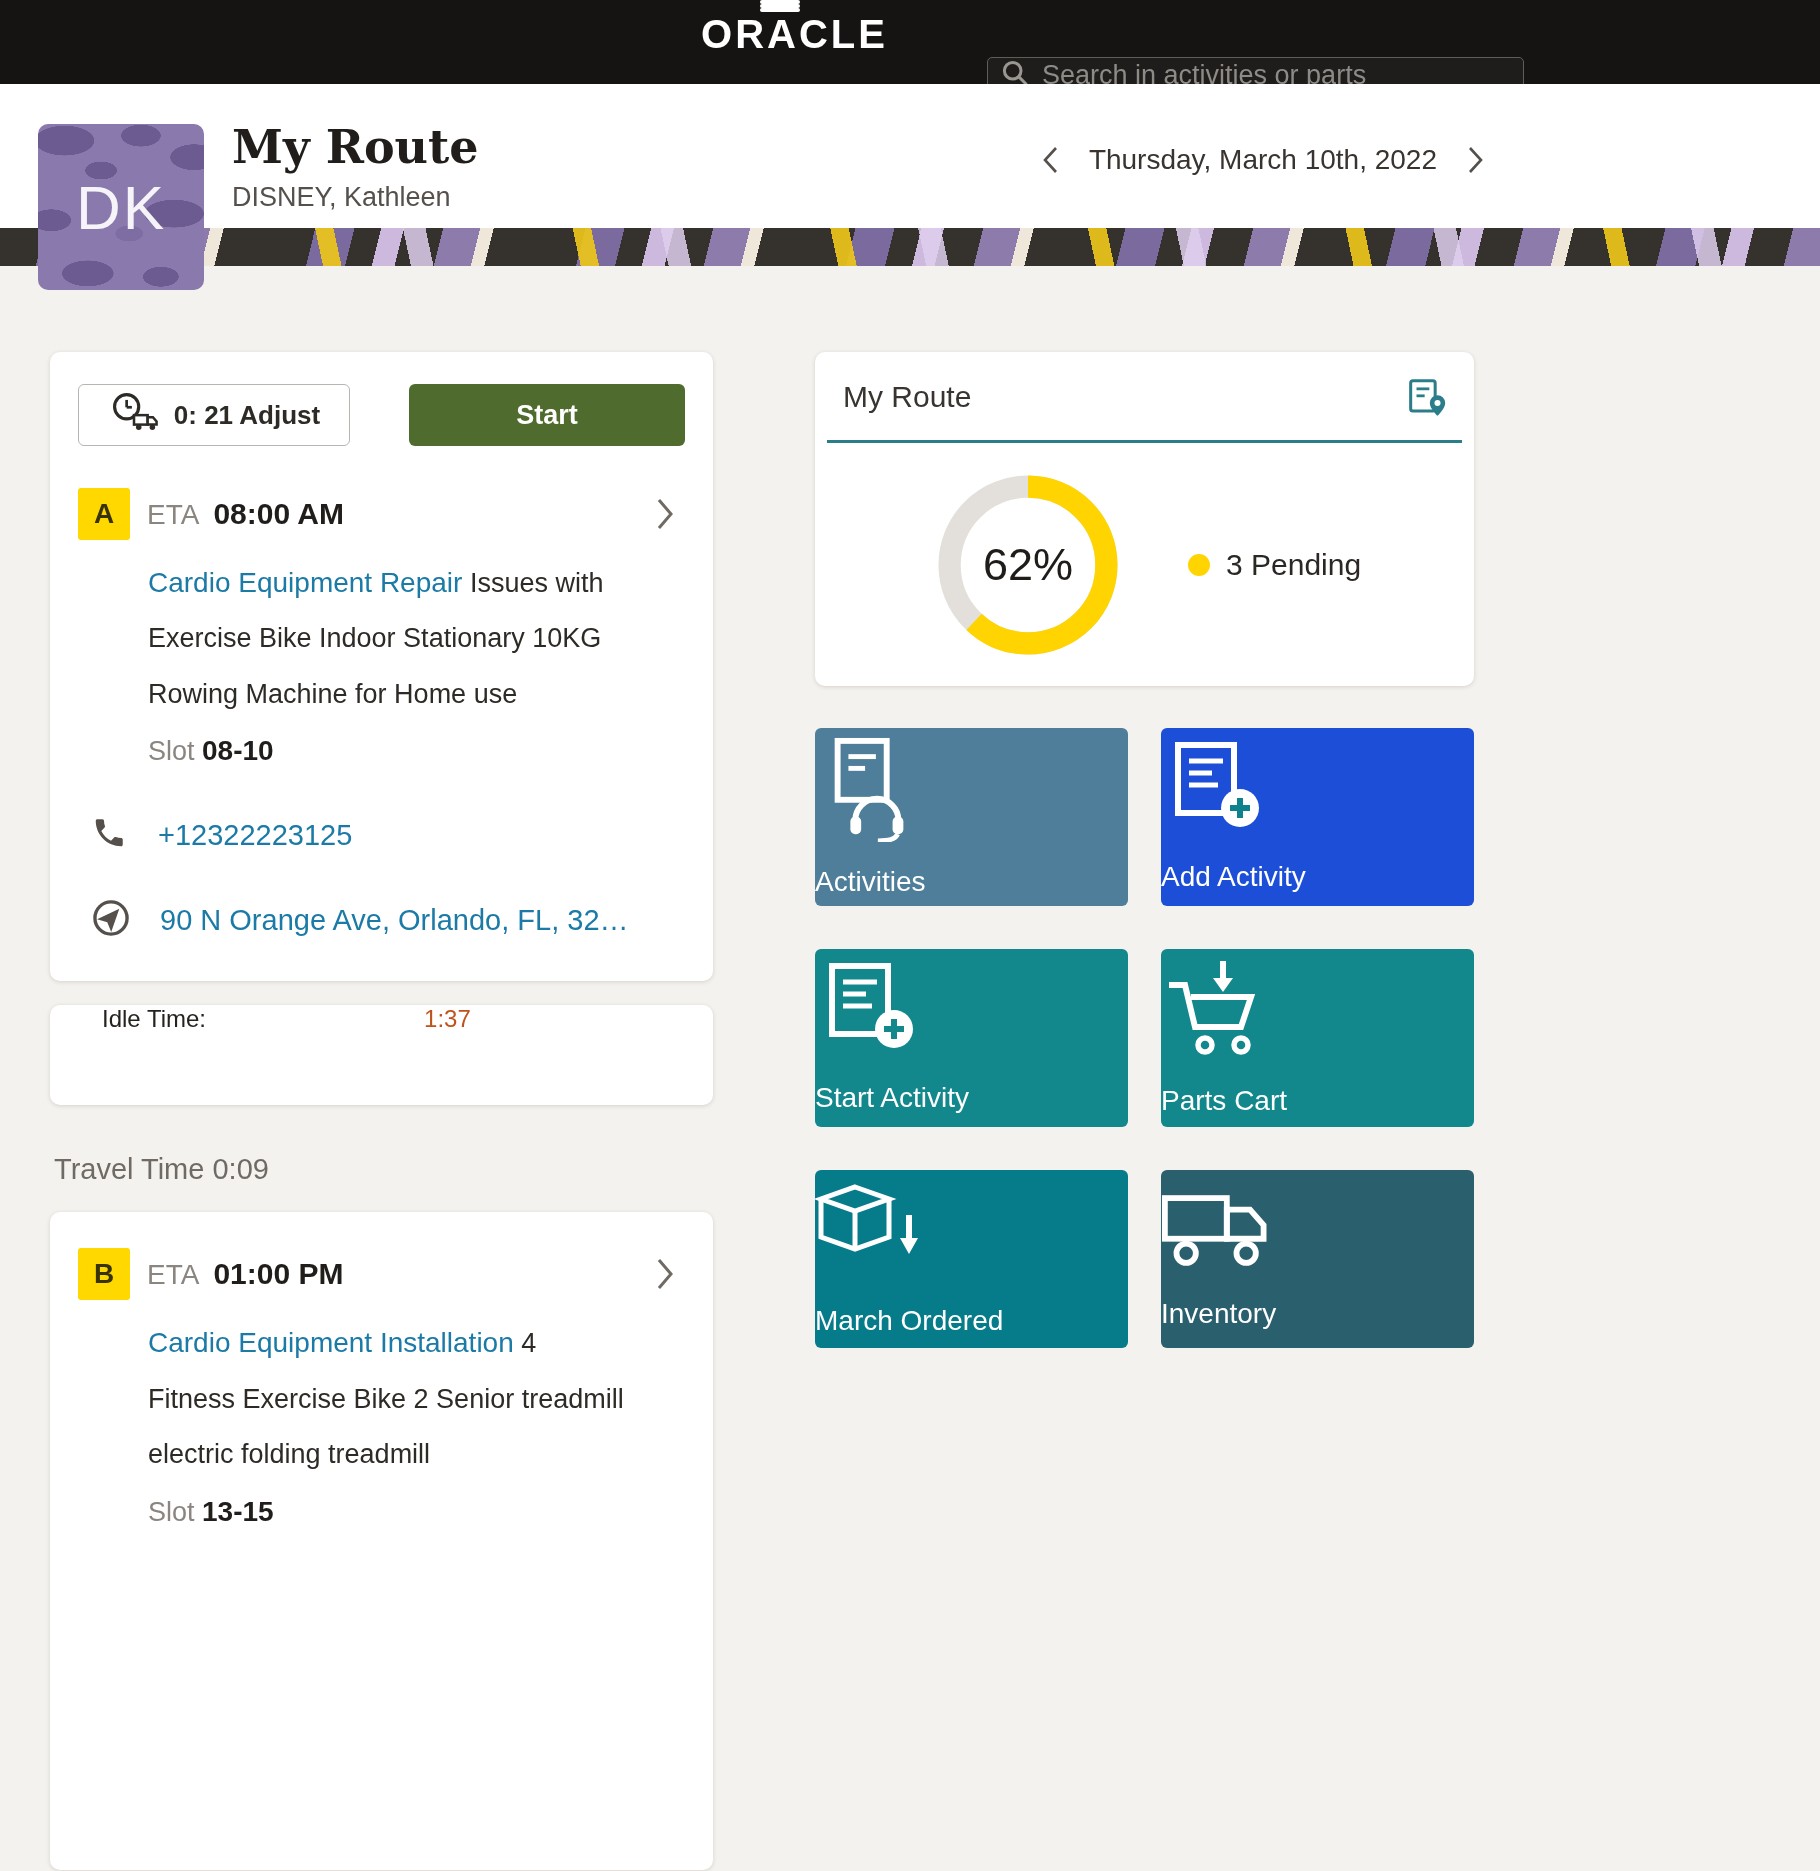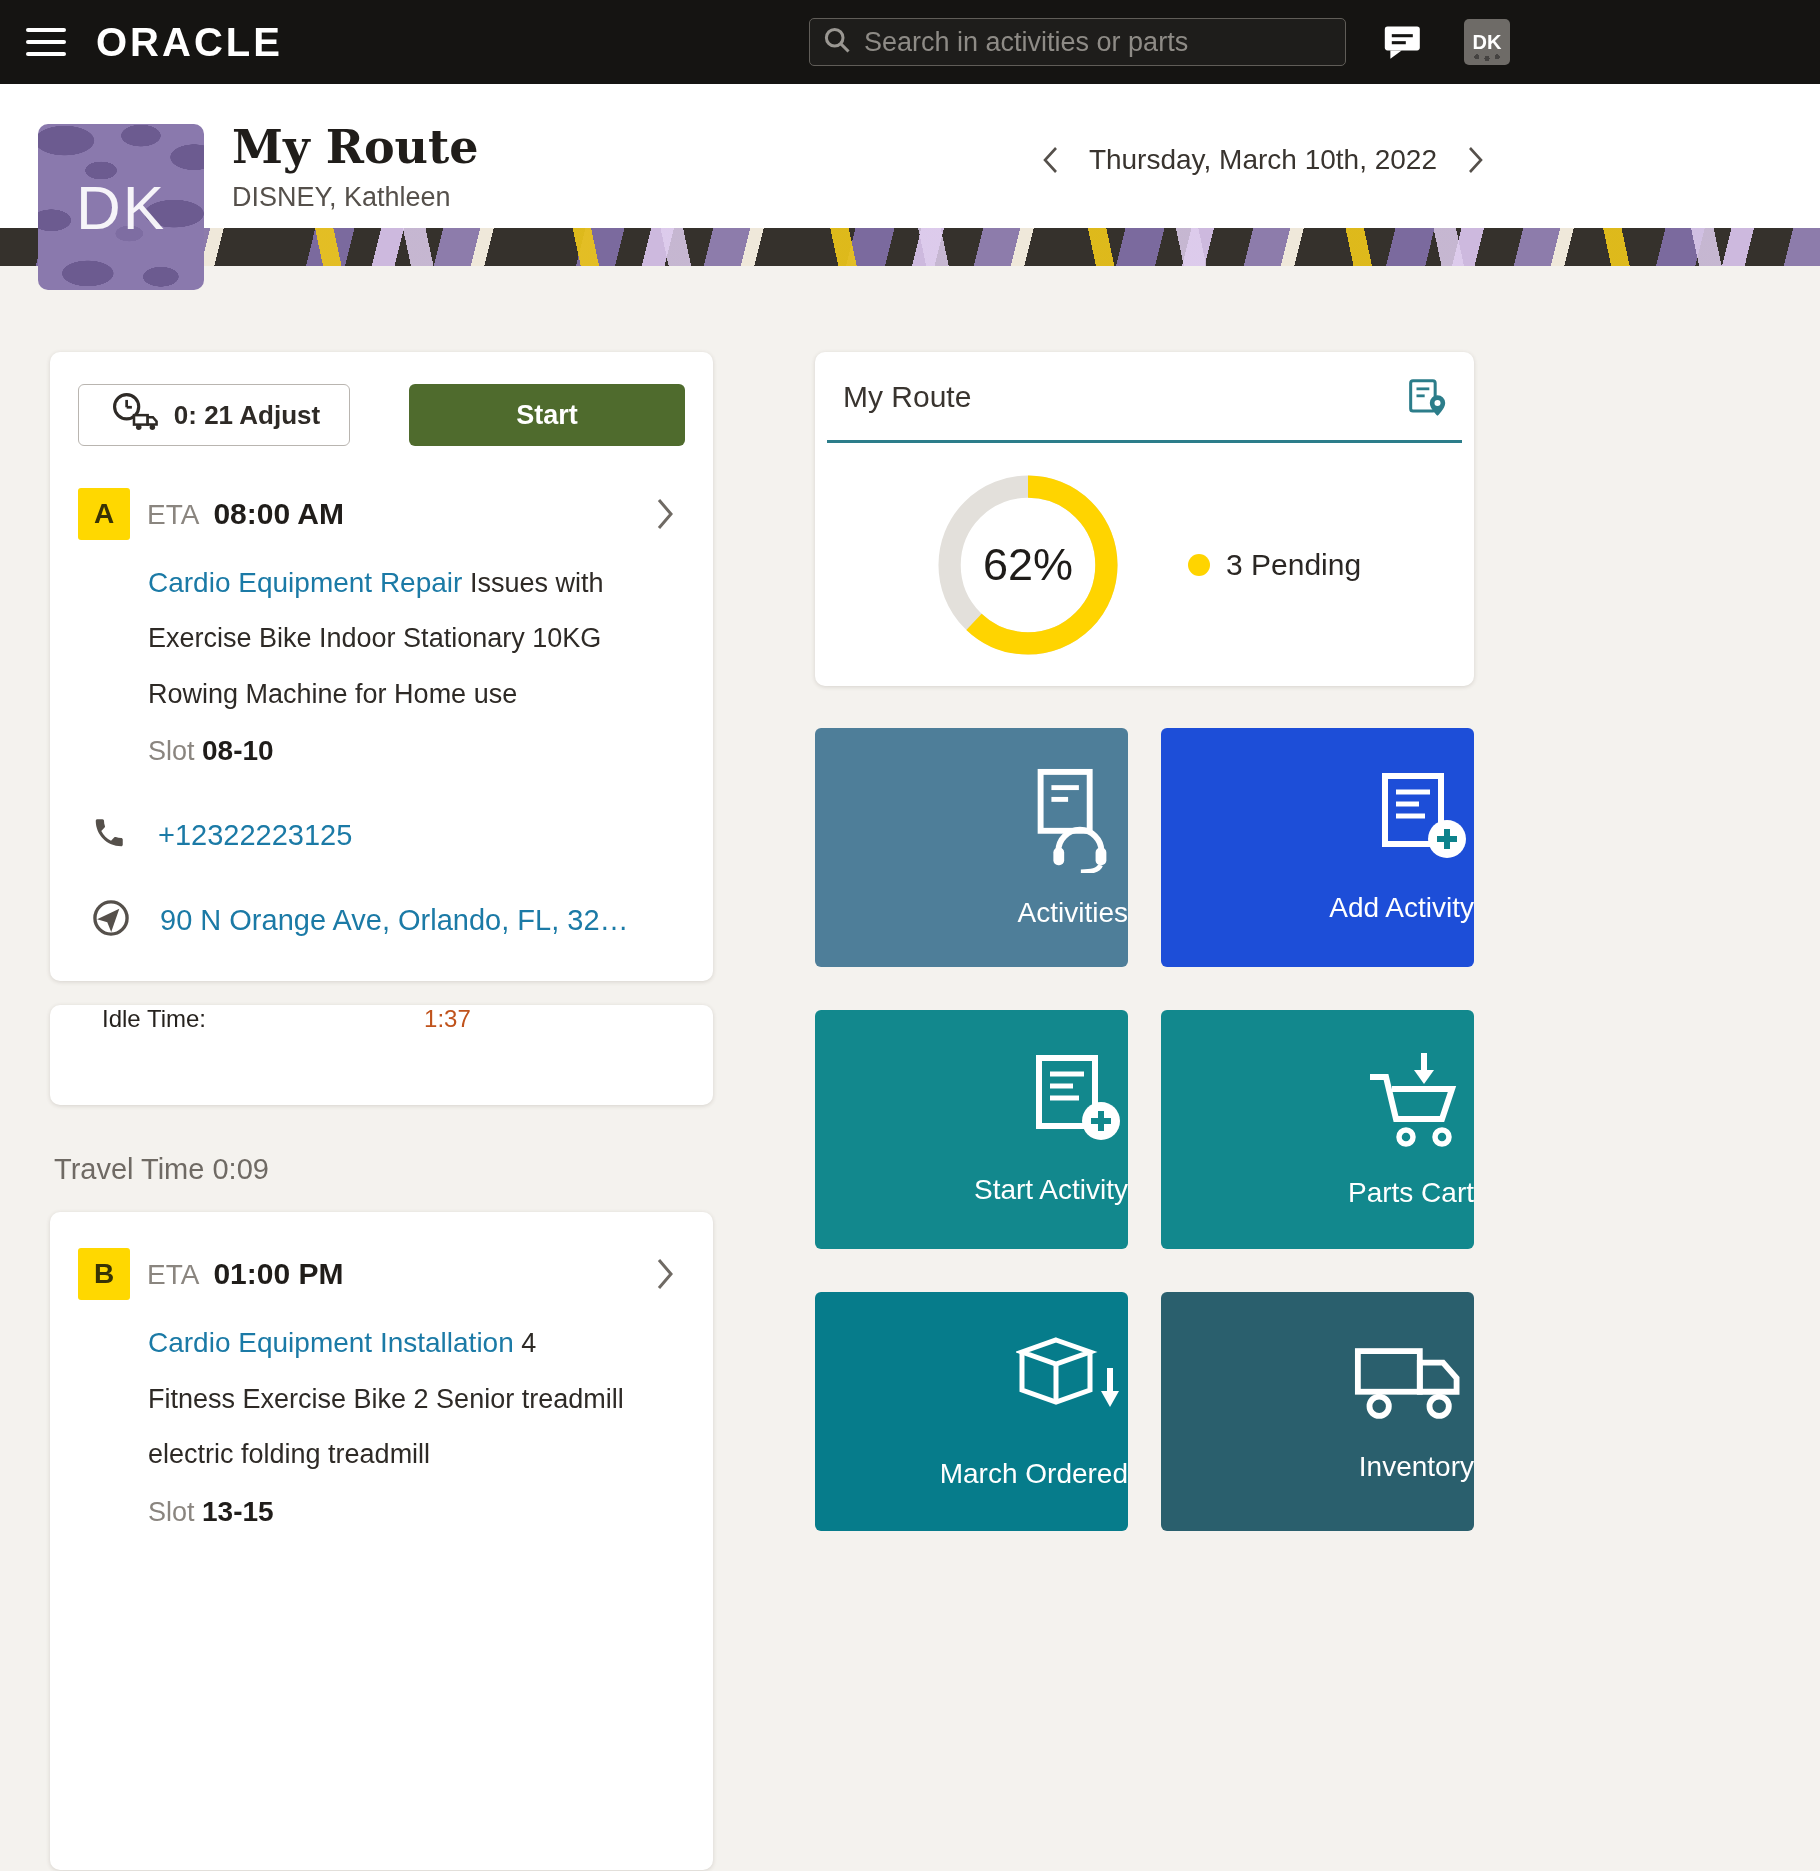--- a/index.html
+++ b/index.html
@@ -7,21 +7,21 @@
   body {
     width:1820px; height:1871px; overflow:hidden;
     background:#f4f2ee;
     font-family:"Liberation Sans","DejaVu Sans",sans-serif;
     color:#2e2a26;
   }
   .shell { width:1524px; }
 
   
   .topbar { height:84px; background:#151412; }
-  .topbar-inner { height:100%; display:flex; align-items:center; padding-left:26px; }
+  .topbar-inner { height:100%; display:flex; align-items:center; padding-left:35px;flex-direction:column; }
   .hamburger { width:40px; height:28px; display:flex; flex-direction:column; justify-content:space-between; cursor:pointer; background:none; border:none; padding:0; }
   .hamburger span { display:block; height:4px; background:#fff; border-radius:2px; }
   .brand { margin-left:30px; color:#fff; font-size:40px; font-weight:700; letter-spacing:3px; }
   .searchbox { margin-left:auto; width:537px; height:48px; background:#1e1d1b; border:1px solid #605d58; border-radius:5px; display:flex; align-items:center; padding:0 12px; }
   .searchbox input { flex:1; background:transparent; border:none; outline:none; color:#ddd9d4; font-size:27px; font-family:inherit; margin-left:10px; }
   .searchbox input::placeholder { color:#8e8b86; }
   .chat-btn { margin-left:36px; background:none; border:none; padding:0; cursor:pointer; line-height:0; }
   .avatar-sm { margin-left:40px; margin-right:14px; width:46px; height:46px; border-radius:5px;
     background-color:#6e6b67;
     background-image:
@@ -101,21 +101,21 @@
   .map-btn { background:none; border:none; padding:0; cursor:pointer; line-height:0; }
   .sum-rule { height:3px; background:#2c7d8a; margin:22px 12px 0; }
   .sum-body { display:flex; align-items:center; gap:62px; padding-left:115px; margin-top:24px; }
   .donut-wrap { position:relative; width:196px; height:196px; }
   .donut-label { position:absolute; inset:0; display:flex; align-items:center; justify-content:center; font-size:45px; color:#1f1c19; }
   .legend { display:flex; align-items:center; gap:16px; font-size:30px; color:#2b2724; }
   .legend-dot { width:22px; height:22px; border-radius:50%; background:#ffd400; }
 
   
   .tiles { margin-top:42px; display:grid; grid-template-columns:313px 313px; column-gap:33px; row-gap:43px; }
-  .tile { width:313px; height:239px; border-radius:6px; display:flex; flex-direction:column; align-items:flex-end; justify-content:center; gap:24px; cursor:pointer; }
+  .tile { width:313px; height:178px; border-radius:6px; display:flex; flex-direction:column; align-items:flex-start; justify-content:center; gap:24px; cursor:pointer; }
   .tile-label { color:#fff; font-size:28px; }
   .tile svg { display:block; }
 </style>
 </head>
 <body>
 
 <header class="topbar">
   <div class="topbar-inner shell">
     <button class="hamburger">
         <span></span>

